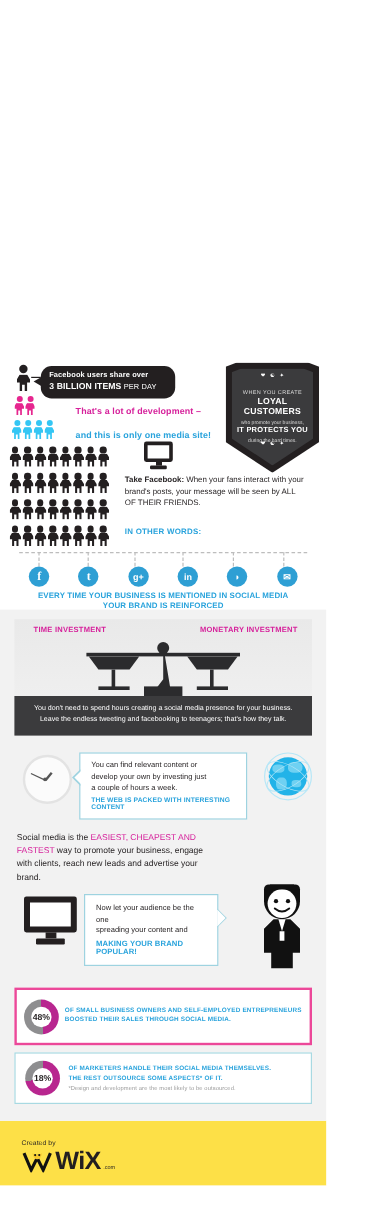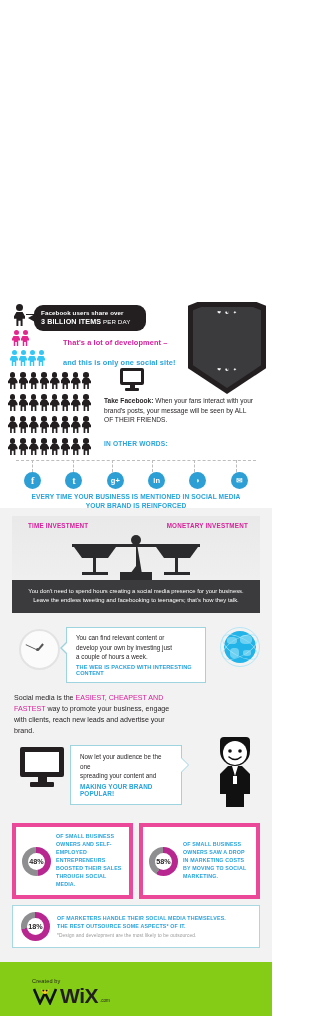--- a/index.html
+++ b/index.html
@@ -405,21 +405,21 @@
   }
 
   
   .stats-grid {
     display: flex;
     gap: 6px;
     margin: 10px 12px 0 12px;
   }
   .stat-card {
     flex: 1;
-    border: 4px solid #ec4899;
+    border: 2px solid #ec4899;
     background: #ffffff;
     display: flex;
     align-items: center;
     gap: 5px;
     padding: 6px 5px 6px 6px;
     box-sizing: border-box;
     min-height: 48px;
   }
   .donut {
     position: relative;
@@ -460,22 +460,22 @@
   .stat-note {
     font-size: 4.8px;
     color: #9a9a9a;
     font-weight: normal;
     letter-spacing: .1px;
     margin-top: 1.5px;
   }
 
   
   .wix-block {
-    background: #84cc16;
-    padding: 16px 0 10px 32px;
+    background: #fde047;
+    padding: 16px 0 10px 18px;
   }
   .created-by { font-size: 5.6px; color: #231f20; letter-spacing: .1px; margin-bottom: 1px; }
   .wix-logo { display: flex; align-items: center; gap: 2px; }
   .wix-mark {
     width: 26px; height: 19px;
     position: relative;
   }
   .wix-word {
     font-size: 21px;
     font-weight: bold;
@@ -675,29 +675,36 @@
           <div class="head"></div>
           <div class="body"></div>
         </div>
       <div class="person p-tiny p-dark">
           <div class="head"></div>
           <div class="body"></div>
         </div>
     </div>
 
     <div class="line-pink">That's a lot of development –</div>
-    <div class="line-blue">and this is only one social site!</div>
+    <div class="line-blue">and this is only one media site!</div>
 
     <div class="shield">
       <div class="shield-outer"></div>
       <div class="shield-inner"></div>
       <div class="shield-orn orn-top">
         <span>❤</span>
         <span>☯</span>
         <span>✦</span>
+      </div>
+      <div class="shield-text">
+        <div class="sh-l1">WHEN YOU CREATE</div>
+        <div class="sh-l2">LOYAL CUSTOMERS</div>
+        <div class="sh-l3">who promote your business,</div>
+        <div class="sh-l4">IT PROTECTS YOU</div>
+        <div class="sh-l5">during the hard times.</div>
       </div>
       <div class="shield-orn orn-bot">
         <span>❤</span>
         <span>☯</span>
         <span>✦</span>
       </div>
     </div>
 
     <div class="monitor">
       <div class="mon-screen"></div>
@@ -834,27 +841,20 @@
     <div class="stats-grid">
 
       <div class="stat-card">
         <div class="donut" id="donut48" style="background: conic-gradient(rgb(184, 38, 143) 0deg, rgb(184, 38, 143) 172.8deg, rgb(142, 142, 144) 172.8deg, rgb(142, 142, 144) 360deg);">
           <div class="hole"></div>
           <div class="val">48%</div>
         </div>
         <div class="stat-text">OF SMALL BUSINESS OWNERS AND SELF-EMPLOYED ENTREPRENEURS BOOSTED THEIR SALES THROUGH SOCIAL MEDIA.</div>
       </div>
 
-      <div class="stat-card">
-        <div class="donut" id="donut58" style="background: conic-gradient(rgb(184, 38, 143) 0deg, rgb(184, 38, 143) 208.8deg, rgb(142, 142, 144) 208.8deg, rgb(142, 142, 144) 360deg);">
-          <div class="hole"></div>
-          <div class="val">58%</div>
-        </div>
-        <div class="stat-text">OF SMALL BUSINESS OWNERS SAW A DROP IN MARKETING COSTS BY MOVING TO SOCIAL MARKETING.</div>
-      </div>
     </div>
 
     <div class="stat-wide">
       <div class="donut" id="donut72" style="background: conic-gradient(rgb(184, 38, 143) 0deg, rgb(184, 38, 143) 259.2deg, rgb(142, 142, 144) 259.2deg, rgb(142, 142, 144) 360deg);">
         <div class="hole"></div>
         <div class="val">18%</div>
       </div>
       <div>
         <div class="stat-text">OF MARKETERS HANDLE THEIR SOCIAL MEDIA THEMSELVES.</div>
         <div class="stat-text">THE REST OUTSOURCE SOME ASPECTS* OF IT.</div>

